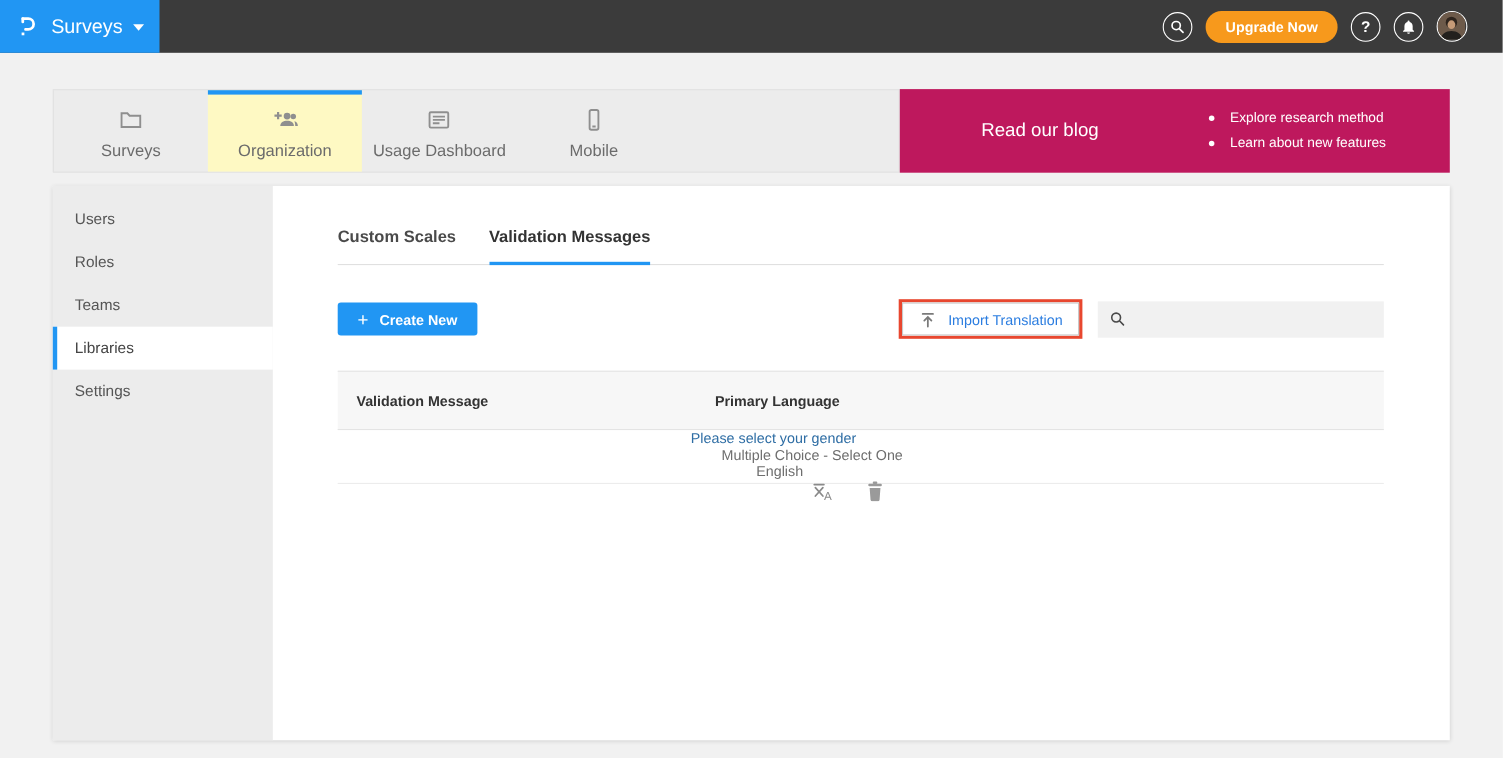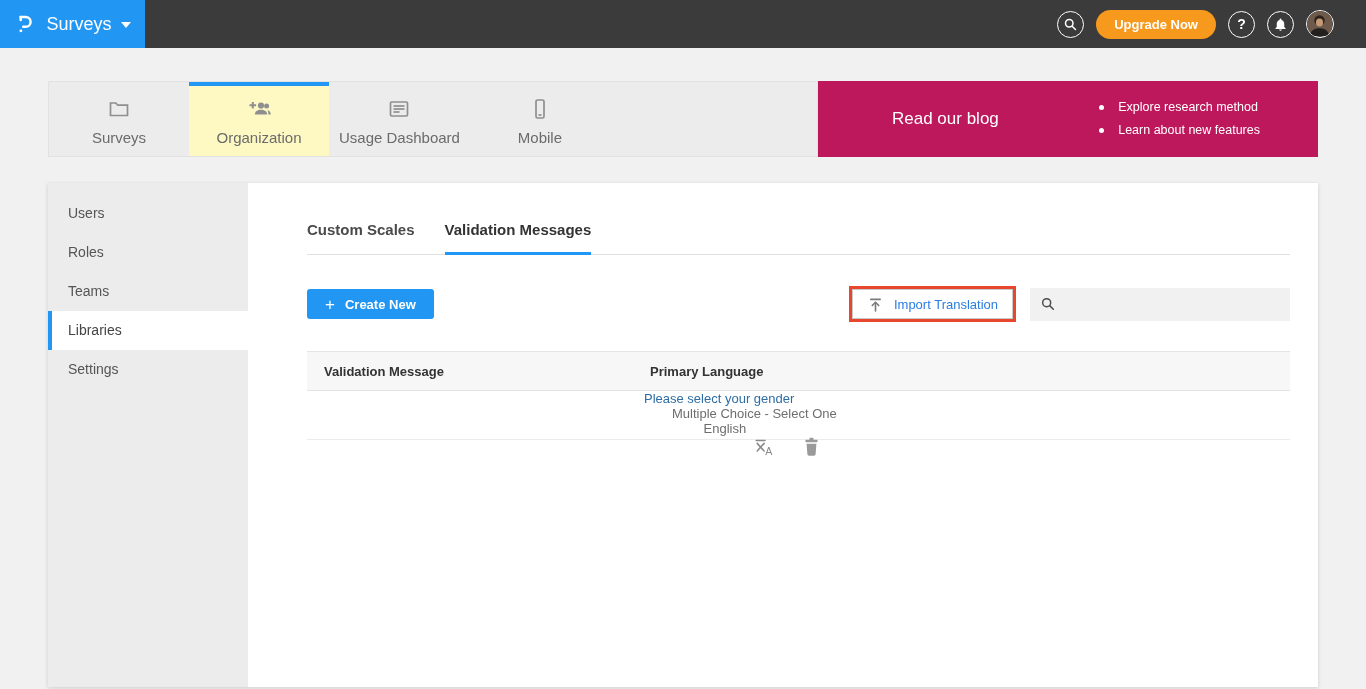--- a/index.html
+++ b/index.html
@@ -33,27 +33,27 @@
   .nav-tab .lbl { font-size:15px; color:#6b6b6b; }
   .nav-tab.active { background:#fef9c3; border-top-color:#2196f3; }
   .blog { width:500px; background:#be185d; display:flex; align-items:center; }
   .blog-title { margin-left:74px; color:#fff; font-size:17px; cursor:pointer; }
   .blog-bullets { margin-left:auto; margin-right:58px; list-style:none; }
   .blog-bullets li { color:#fff; font-size:12.5px; line-height:23px; display:flex; align-items:center; }
   .blog-bullets li .dot { width:5px; height:5px; border-radius:50%; background:#fff;
                           margin-right:14px; flex:0 0 auto; }
 
   
-  .panel { position:absolute; left:48px; top:183px; width:1270px; height:504px;
+  .panel { position:absolute; left:48px; top:169px; width:1270px; height:504px;
            background:#fff; box-shadow:0 1px 4px rgba(0,0,0,.15); display:flex; }
   .side { width:200px; background:#ececec; padding-top:11px; flex:0 0 auto; }
   .side-item { height:39px; line-height:39px; padding-left:16px; font-size:14px;
                color:#555; cursor:pointer; border-left:4px solid transparent; }
   .side-item.active { background:#fff; border-left-color:#2196f3; color:#444; }
-  .main { flex:1; padding:38px 28px 0 59px; }
+  .main { flex:1; padding:38px 60px 0 59px; }
 
   .tabs-row { display:flex; gap:30px; border-bottom:1px solid #e0e0e0; }
   .ctab { font-size:15px; font-weight:600; color:#4a4a4a; padding-bottom:14px;
           cursor:pointer; margin-bottom:-1px; border-bottom:3px solid transparent; }
   .ctab.active { color:#333; border-bottom-color:#2196f3; }
 
   .toolbar { margin-top:31px; display:flex; align-items:center; }
   .btn-create { display:flex; align-items:center; gap:10px; background:#2196f3; color:#fff;
                 border:none; border-radius:3px; height:30px; padding:0 18px;
                 font-size:13px; font-weight:bold; font-family:inherit; cursor:pointer; }
@@ -62,21 +62,21 @@
   .import-wrap { border:3px solid #e8472f; margin-right:14px; }
   .btn-import { display:flex; align-items:center; gap:10px; background:#fff;
                 border:1px solid #c9c9c9; height:30px; padding:0 14px;
                 color:#2b7de0; font-size:13px; font-weight:400; font-family:inherit; cursor:pointer; }
   .searchbox { width:260px; height:33px; background:#f1f1f1; display:flex;
                align-items:center; gap:8px; padding-left:10px; }
   .searchbox input { flex:1; border:none; background:transparent; outline:none;
                      font-size:13px; font-family:inherit; color:#333; height:100%; }
 
   .table { margin-top:29px; }
-  .thead { display:flex; align-items:center; height:40px; background:#f7f7f7;
+  .thead { display:flex; align-items:center; height:54px; background:#f7f7f7;
            border-top:1px solid #e4e4e4; border-bottom:1px solid #e4e4e4;
            font-size:13px; font-weight:bold; color:#333; }
   .trow { display:flex; align-items:center; height:49px; border-bottom:1px solid #ececec;
           font-size:13px; color:#6e6e6e;flex-direction:column; }
   .col-msg { width:343px; padding-left:17px; }
   .col-type { width:253px; }
   .col-lang { width:190px; }
   .col-actions { flex:1; display:flex; justify-content:flex-end; align-items:center;
                  gap:26px; padding-right:24px; }
   .row-link { color:#2e6da4; cursor:pointer; }

